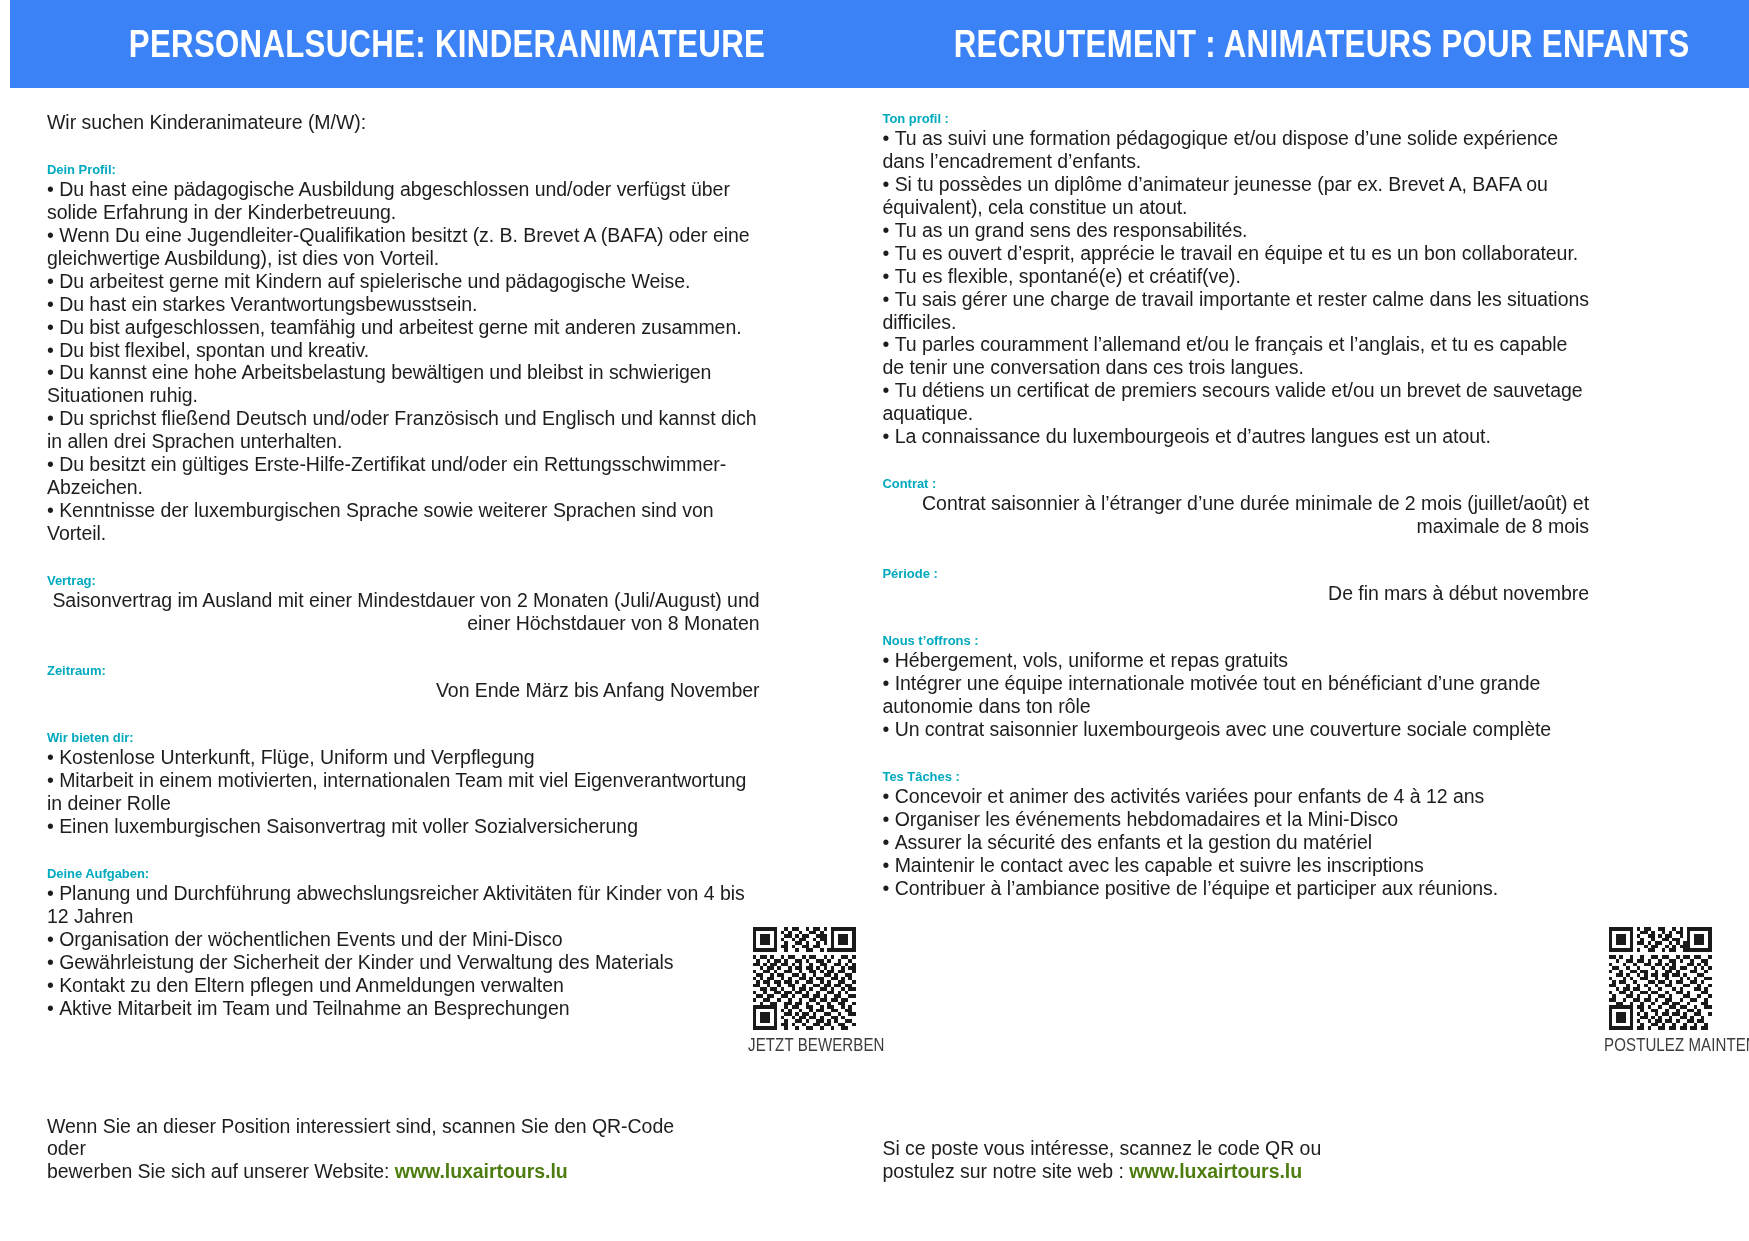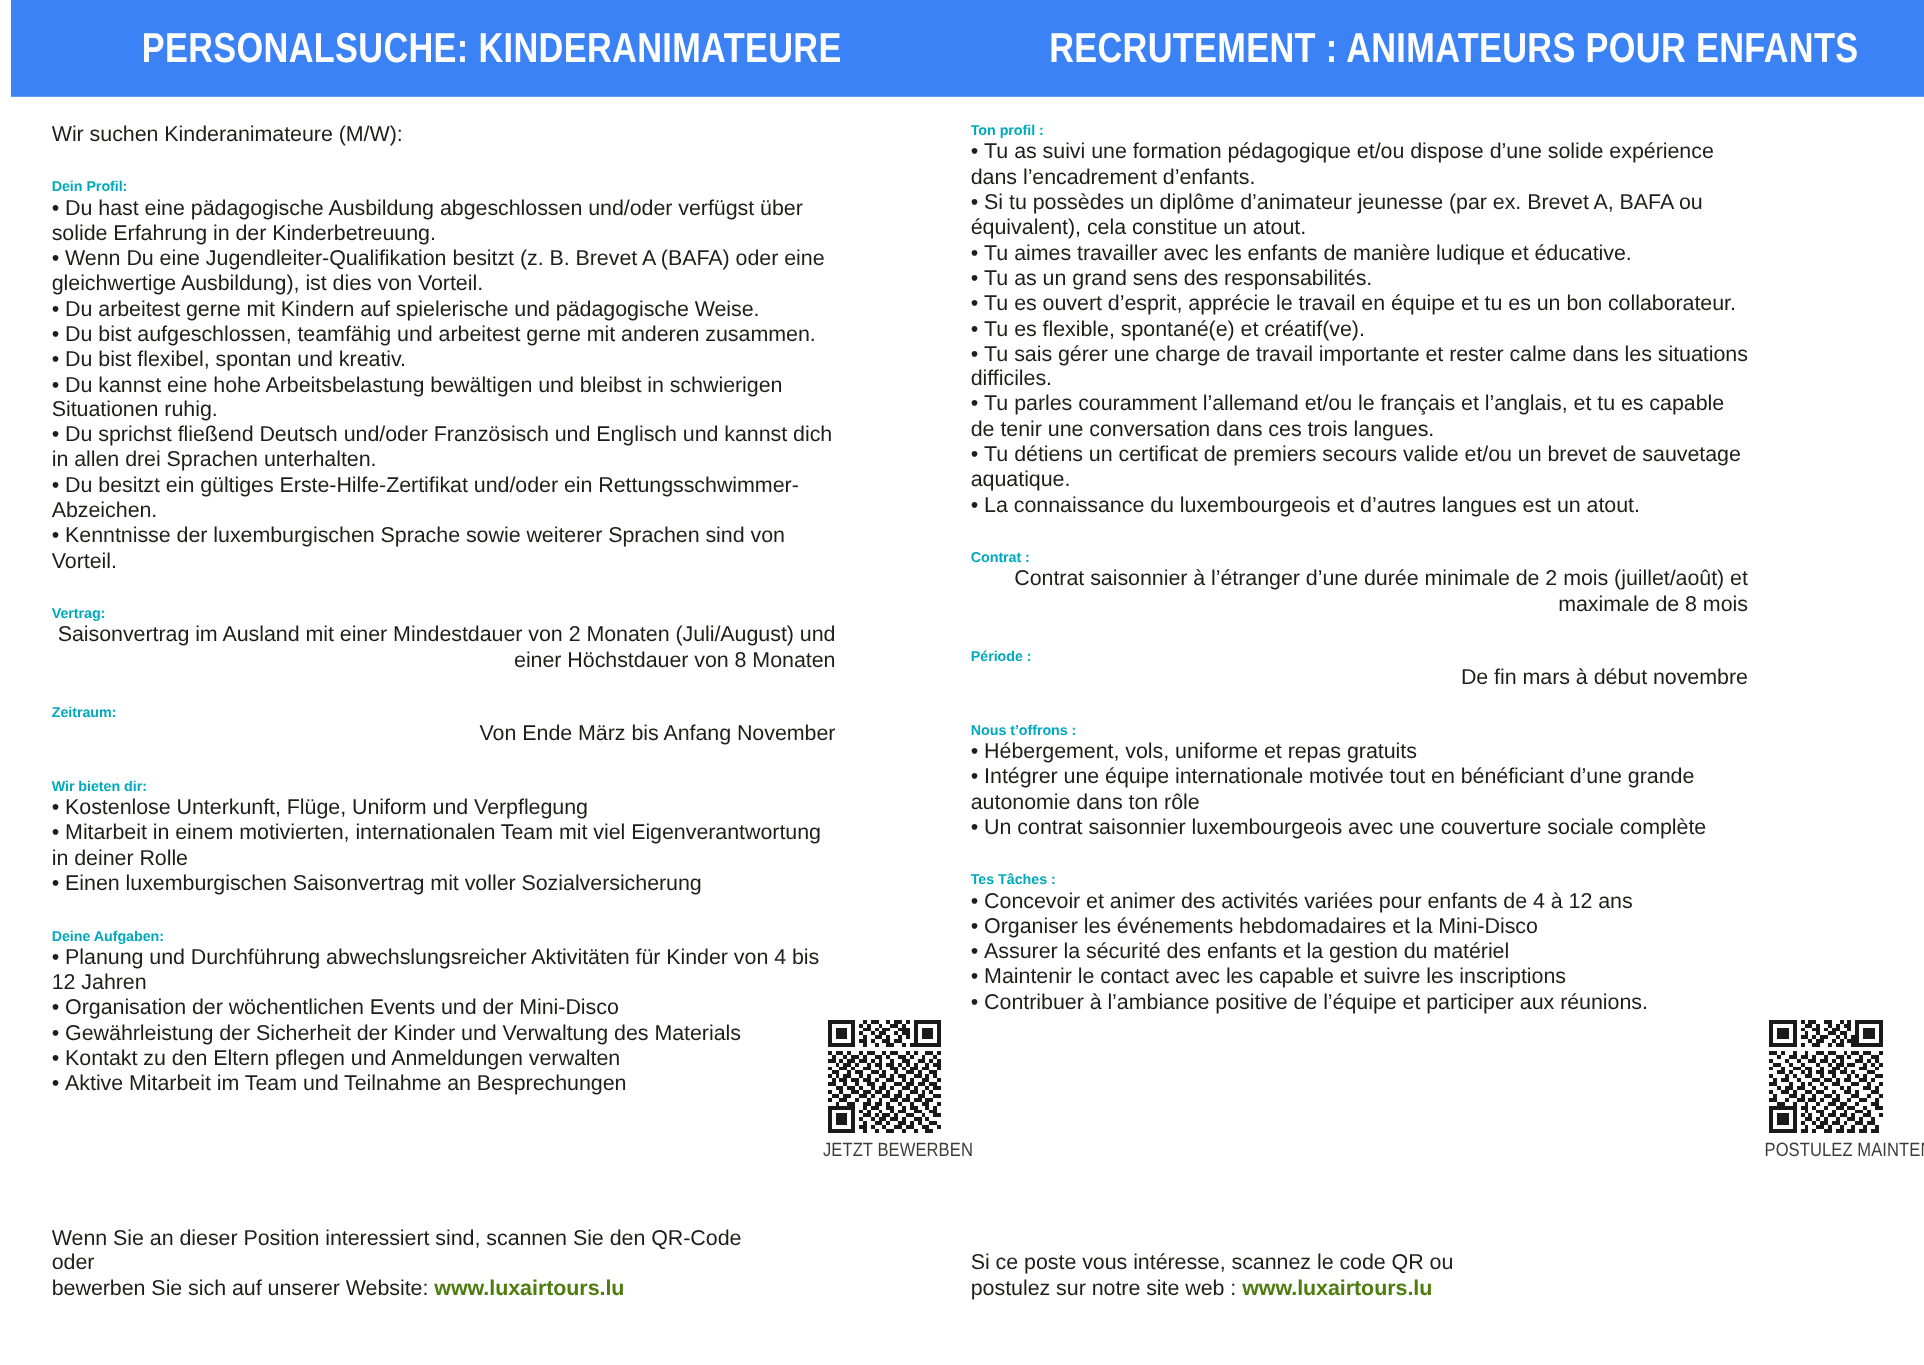--- a/index.html
+++ b/index.html
@@ -164,20 +164,21 @@
   <div class="column col-de">
     <div class="col-inner body-text">
       <p class="intro">Wir suchen Kinderanimateure (M/W):</p>
       <div>
           <div class="section">
             <div class="section-heading">Dein Profil:</div>
             <ul class="bullet-list">
               <li>Du hast eine pädagogische Ausbildung abgeschlossen und/oder verfügst über solide Erfahrung in der Kinderbetreuung.</li>
               <li>Wenn Du eine Jugendleiter-Qualifikation besitzt (z. B. Brevet A (BAFA) oder eine gleichwertige Ausbildung), ist dies von Vorteil.</li>
               <li>Du arbeitest gerne mit Kindern auf spielerische und pädagogische Weise.</li>
+              <li>Du hast ein starkes Verantwortungsbewusstsein.</li>
               <li>Du bist aufgeschlossen, teamfähig und arbeitest gerne mit anderen zusammen.</li>
               <li>Du bist flexibel, spontan und kreativ.</li>
               <li>Du kannst eine hohe Arbeitsbelastung bewältigen und bleibst in schwierigen Situationen ruhig.</li>
               <li>Du sprichst fließend Deutsch und/oder Französisch und Englisch und kannst dich in allen drei Sprachen unterhalten.</li>
               <li>Du besitzt ein gültiges Erste-Hilfe-Zertifikat und/oder ein Rettungsschwimmer-Abzeichen.</li>
               <li>Kenntnisse der luxemburgischen Sprache sowie weiterer Sprachen sind von Vorteil.</li>
             </ul>
           </div>
           <div class="section">
             <div class="section-heading">Vertrag:</div>
@@ -261,21 +262,20 @@
   </div>
 
   <div class="column col-fr">
     <div class="col-inner body-text">
       <div>
           <div class="section">
             <div class="section-heading">Ton profil :</div>
             <ul class="bullet-list">
               <li>Tu as suivi une formation pédagogique et/ou dispose d’une solide expérience dans l’encadrement d’enfants.</li>
               <li>Si tu possèdes un diplôme d’animateur jeunesse (par ex. Brevet A, BAFA ou équivalent), cela constitue un atout.</li>
-              <li>Tu aimes travailler avec les enfants de manière ludique et éducative.</li>
               <li>Tu as un grand sens des responsabilités.</li>
               <li>Tu es ouvert d’esprit, apprécie le travail en équipe et tu es un bon collaborateur.</li>
               <li>Tu es flexible, spontané(e) et créatif(ve).</li>
               <li>Tu sais gérer une charge de travail importante et rester calme dans les situations difficiles.</li>
               <li>Tu parles couramment l’allemand et/ou le français et l’anglais, et tu es capable de tenir une conversation dans ces trois langues.</li>
               <li>Tu détiens un certificat de premiers secours valide et/ou un brevet de sauvetage aquatique.</li>
               <li>La connaissance du luxembourgeois et d’autres langues est un atout.</li>
             </ul>
           </div>
           <div class="section">

